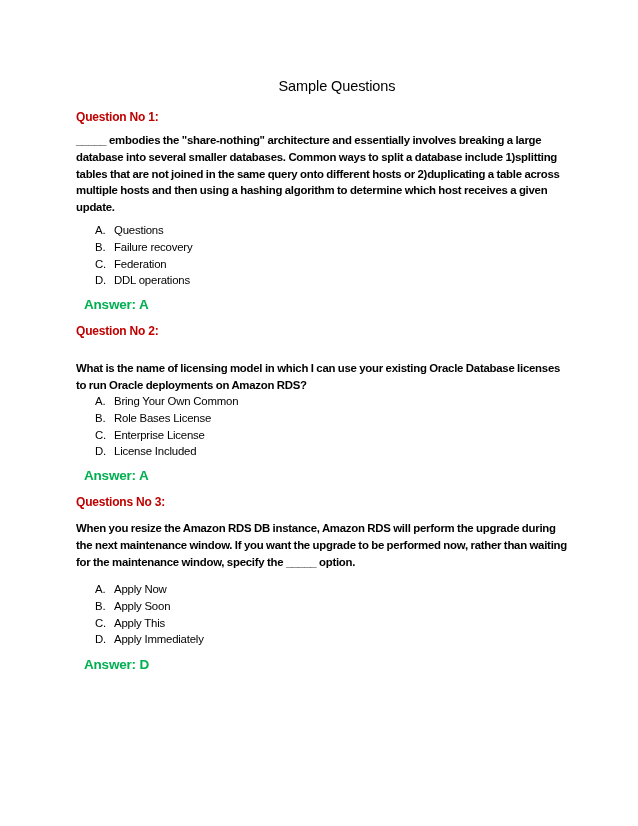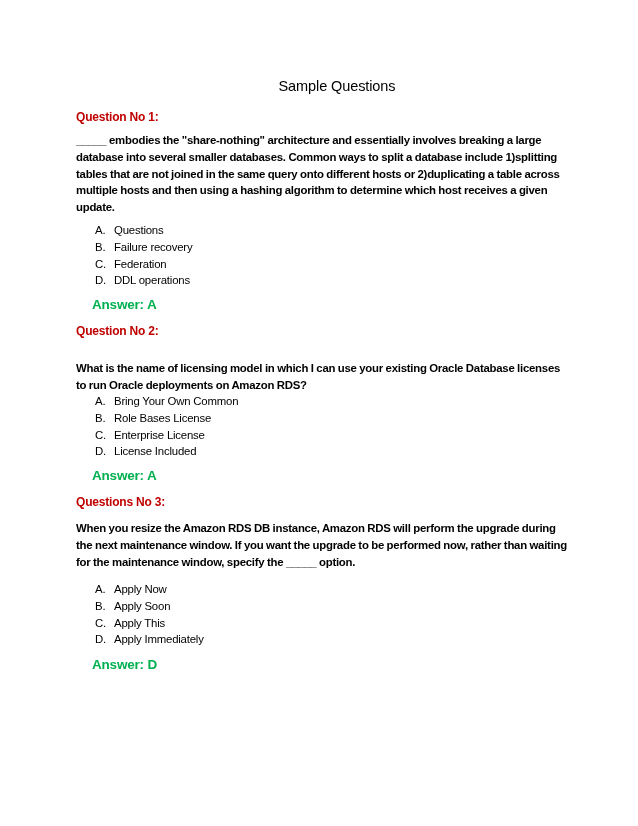--- a/index.html
+++ b/index.html
@@ -63,21 +63,21 @@
       display: flex;
       margin: 0;
       padding: 0;
     }
     .opt-letter {
       width: 19px;
       display: inline-block;
     }
     .answer {
       position: absolute;
-      left: 16px;
+      left: 8px;
       font-weight: bold;
       font-size: 13.5px;
       color: #00B050;
       letter-spacing: -0.2px;
       text-align: center;
     }
   </style>
 </head>
 <body>
 

